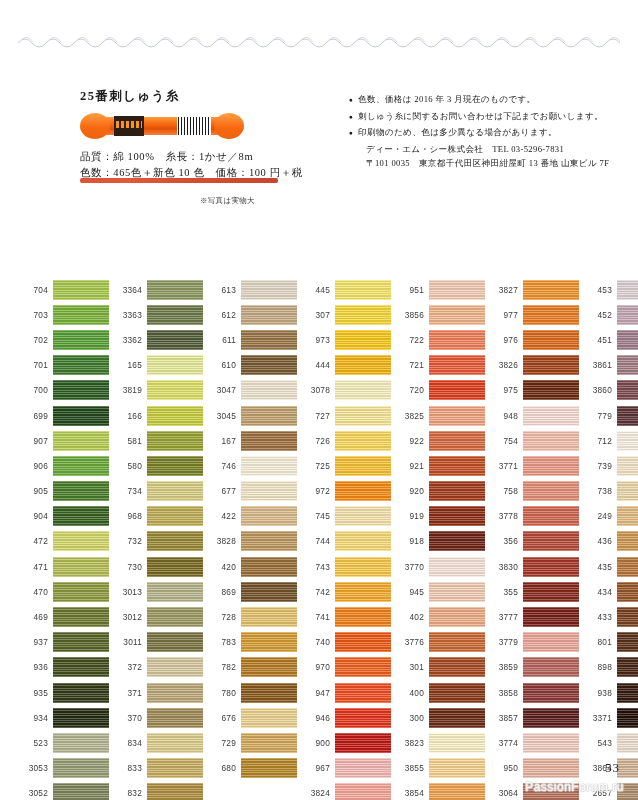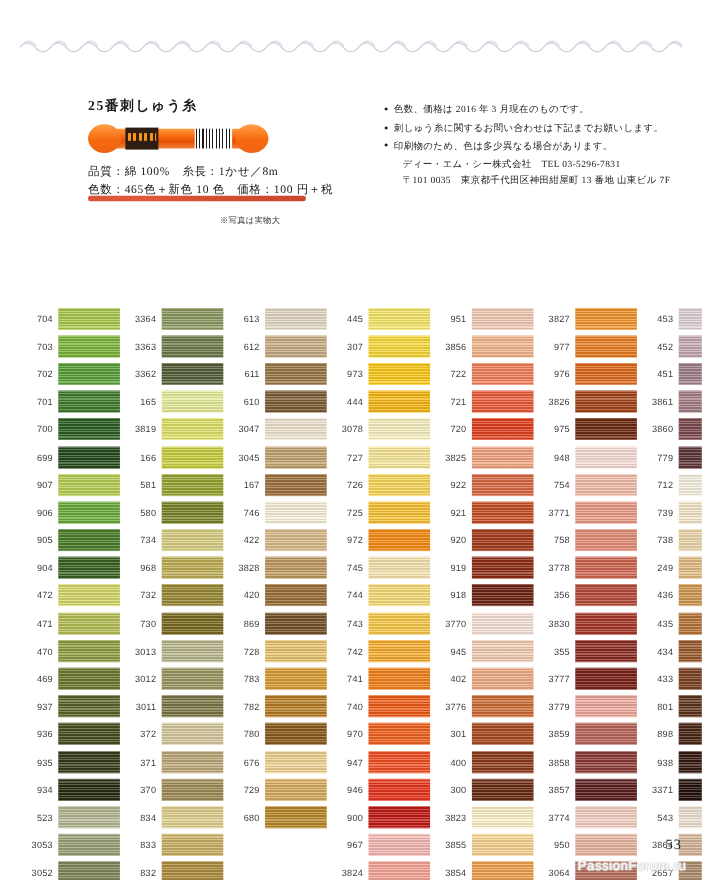--- a/index.html
+++ b/index.html
@@ -353,20 +353,24 @@
           </div>
           <div class="row">
             <div class="code">167</div>
             <div class="sw" style="background: rgb(158, 114, 64);"></div>
           </div>
           <div class="row">
             <div class="code">746</div>
             <div class="sw" style="background: rgb(246, 239, 217);"></div>
           </div>
           <div class="row">
+            <div class="code">677</div>
+            <div class="sw" style="background: rgb(242, 231, 199);"></div>
+          </div>
+          <div class="row">
             <div class="code">422</div>
             <div class="sw" style="background: rgb(219, 188, 140);"></div>
           </div>
           <div class="row">
             <div class="code">3828</div>
             <div class="sw" style="background: rgb(192, 154, 97);"></div>
           </div>
           <div class="row">
             <div class="code">420</div>
             <div class="sw" style="background: rgb(154, 111, 56);"></div>

